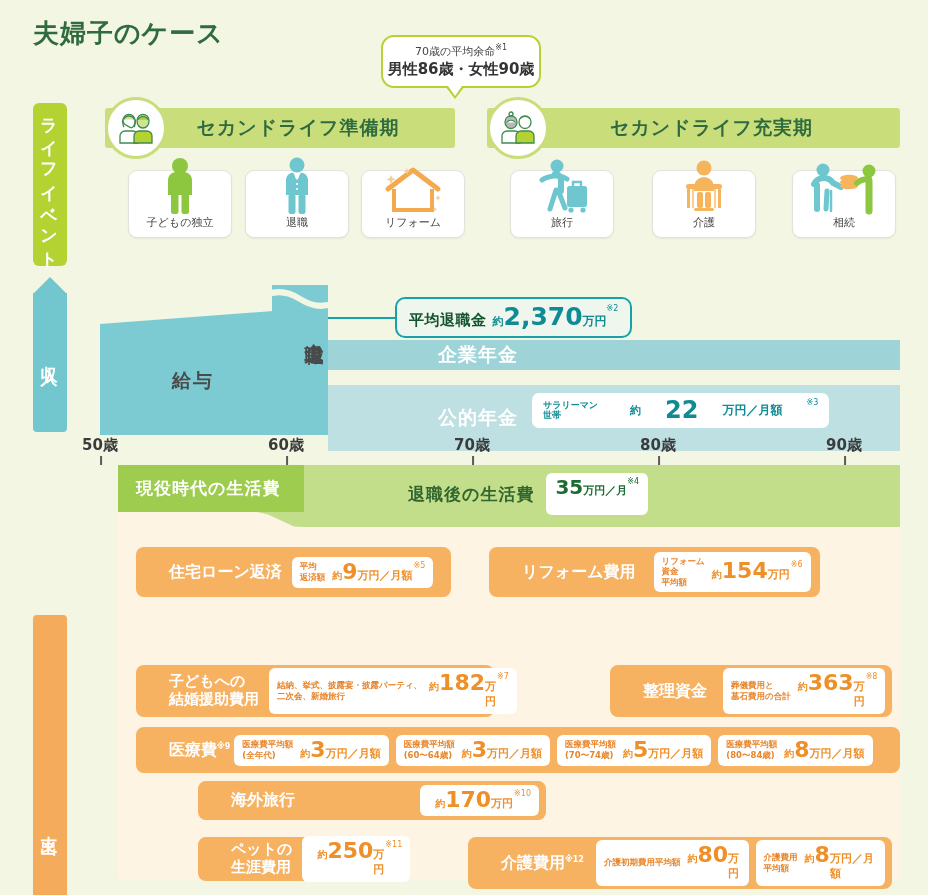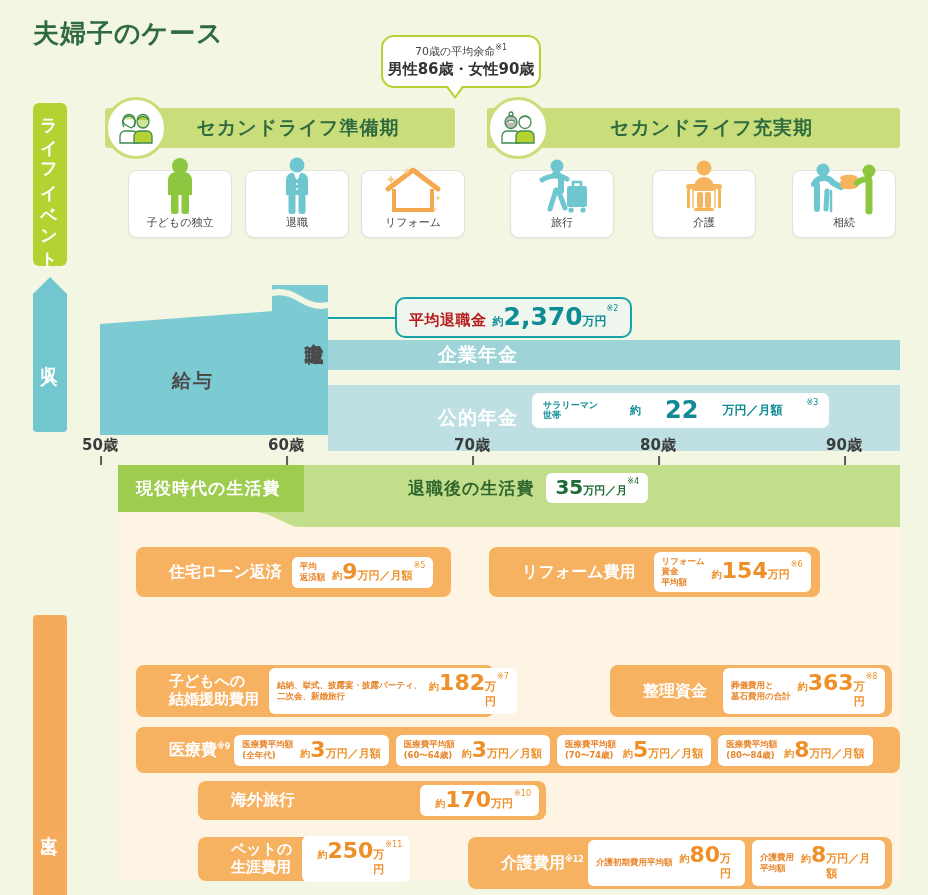--- a/index.html
+++ b/index.html
@@ -117,21 +117,21 @@
   }
   #corp-pension .nm,#public-pension .nm{
     font-size:19px;font-weight:bold;color:#fff;padding-left:110px;letter-spacing:1px;
   }
   
   #retirement-callout{
     position:absolute;left:295px;top:12px;
     background:#eef6ee;border:2px solid #17a2aa;border-radius:10px;
     padding:5px 12px 6px;display:flex;align-items:baseline;z-index:4;
   }
-  #retirement-callout .t{font-size:15px;font-weight:bold;color:#b91c1c;letter-spacing:0.5px;}
+  #retirement-callout .t{font-size:15px;font-weight:bold;color:#14532d;letter-spacing:0.5px;}
   #retirement-callout .approx{font-size:11px;font-weight:bold;color:#0e8b94;margin-left:6px;}
   #retirement-callout .big{font-size:25px;font-weight:bold;color:#0e8b94;line-height:1;}
   #retirement-callout .unit{font-size:12px;font-weight:bold;color:#0e8b94;}
   #retirement-callout .note{font-size:8px;color:#0e8b94;align-self:flex-start;}
   #retirement-leader{position:absolute;left:228px;top:32px;width:70px;height:2px;background:#17a2aa;z-index:2;}
   
   #pension-callout{
     position:absolute;left:432px;top:108px;
     background:#fff;border-radius:7px;padding:5px 11px 6px;
     display:flex;align-items:center;z-index:4;gap:24px;
@@ -157,21 +157,21 @@
   #living-retired{
     position:absolute;left:0;top:0;width:782px;height:62px;
     background:#c3de8b;
     clip-path:polygon(0 0,100% 0,100% 100%,186px 100%,176px 99%,150px 80%,130px 72%,100px 68%,0 66%);
   }
   #living-retired .inner{
     position:absolute;left:290px;top:8px;display:flex;align-items:center;
   }
   #living-retired .nm{font-size:17px;font-weight:bold;color:#31662f;letter-spacing:1px;}
   #living-retired .badge{
-    margin-left:12px;background:#fff;border-radius:6px;padding:4px 9px 5px;
+    margin-left:12px;background:#fff;border-radius:6px;padding:4px 9px 17px;
     display:flex;align-items:baseline;
   }
   #living-retired .badge .big{font-size:20px;font-weight:bold;color:#1d6b33;line-height:1;}
   #living-retired .badge .unit{font-size:11px;font-weight:bold;color:#1d6b33;}
   #living-retired .badge .note{font-size:8px;color:#1d6b33;align-self:flex-start;}
   
   .obar{
     position:absolute;background:#f6b161;border-radius:8px;
     display:flex;align-items:center;box-sizing:border-box;
   }
@@ -574,21 +574,21 @@
       <span class="vals">
         <span class="approx">約</span>
         <span class="big">250</span>
         <span class="unit">万円</span>
         <span class="note">※11</span>
       </span>
     </span>
   </div>
 
   <div class="obar" style="left:350px;top:372px;width:424px;height:52px;">
-    <span class="title" style="padding-right:4px;text-align:right;"><span>介護費用</span><sup>※12</sup></span>
+    <span class="title" style="padding-right:12px;text-align:right;"><span>介護費用</span><sup>※12</sup></span>
     <span class="wbadge">
       <span class="cap">
         <span>介護初期費用平均額</span>
       </span>
       <span class="vals">
         <span class="approx">約</span>
         <span class="big">80</span>
         <span class="unit">万円</span>
       </span>
     </span>

